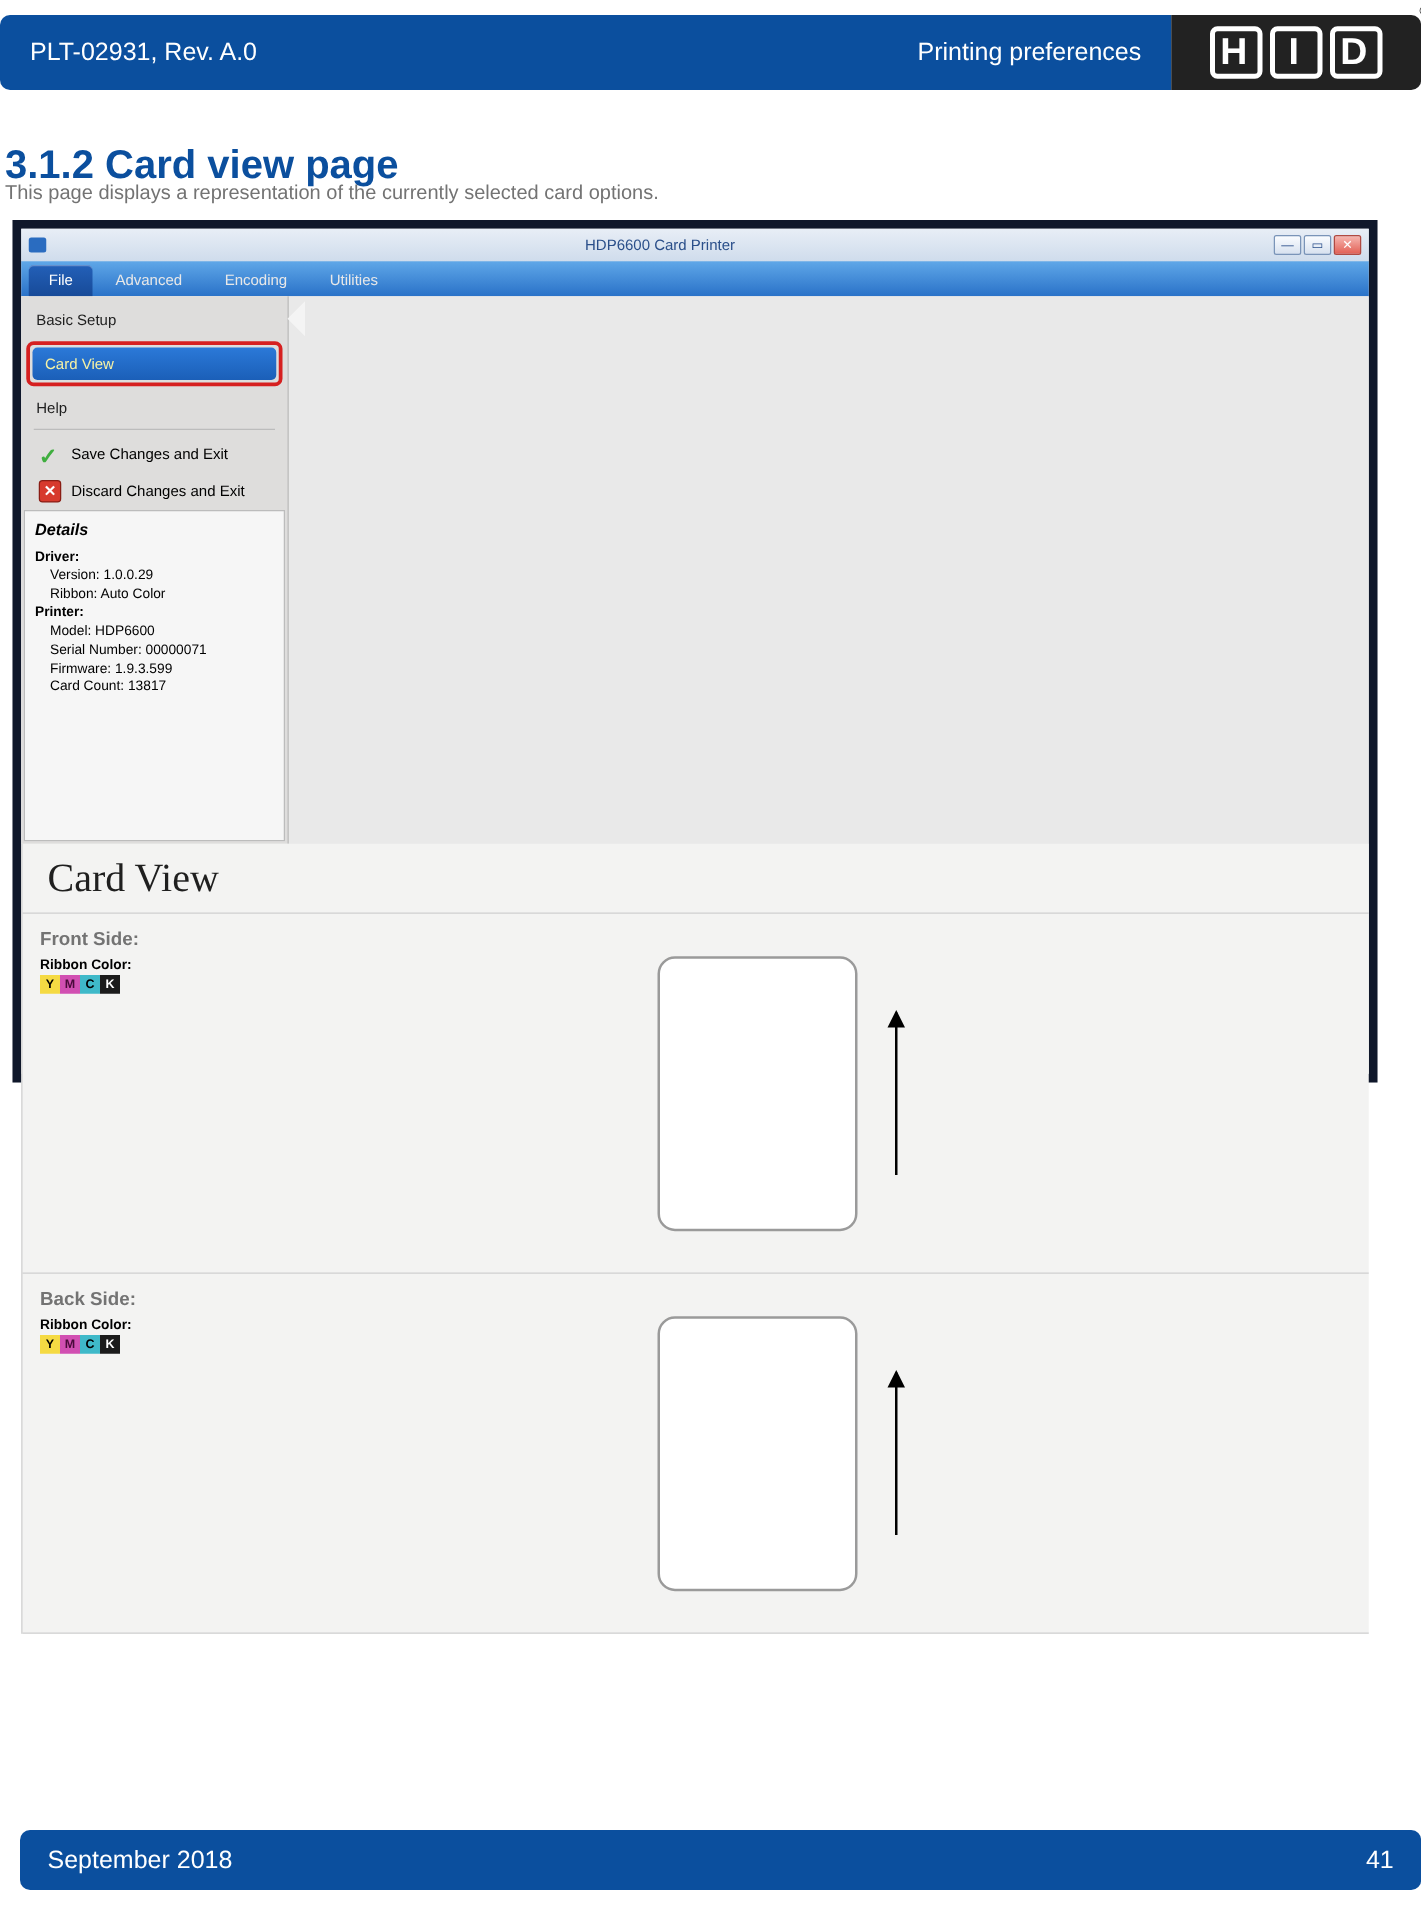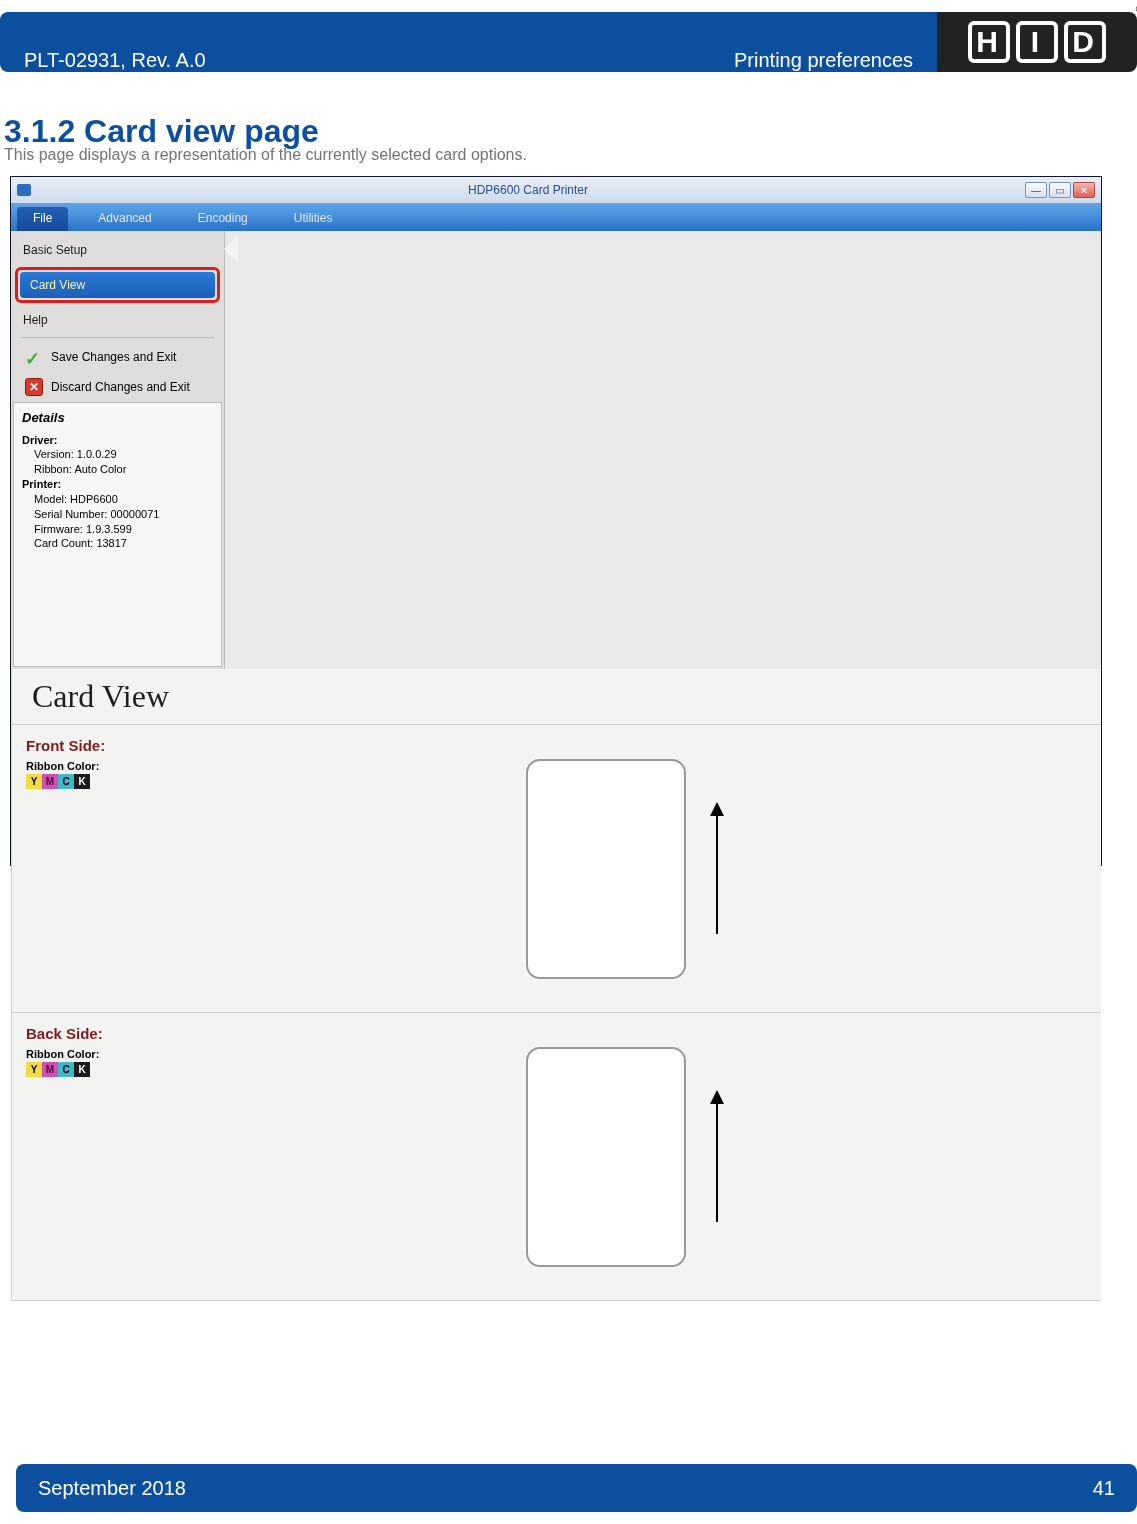--- a/index.html
+++ b/index.html
@@ -17,21 +17,21 @@
     top: 12px; left: 0; right: 0;
     height: 60px;
     display: flex;
     align-items: stretch;
   }
   .doc-header-left {
     flex: 1;
     background: #0b4f9e;
     border-radius: 8px 0 0 8px;
     display: flex;
-    align-items: flex-end;
+    align-items: center;
     justify-content: space-between;
     padding: 0 24px;
     color: #fff;
     font-size: 20px;
   }
   .doc-header-logo {
     width: 200px;
     background: #222;
     border-radius: 0 8px 8px 0;
     display: flex;
@@ -73,21 +73,21 @@
     position: absolute;
     top: 146px; left: 4px;
     font-size: 16px;
     color: #737373;
   }
   
   .screenshot {
     position: absolute;
     top: 176px; left: 10px;
     width: 1092px; height: 690px;
-    border: 1px solid #0f172a;
+    border: 7px solid #0f172a;
     background: #e9e9e9;
   }
   
   .win-titlebar {
     height: 26px;
     background: linear-gradient(#e8eef6, #cfdcec);
     display: flex;
     align-items: center;
     justify-content: space-between;
     padding: 0 6px;
@@ -111,21 +111,21 @@
     display:flex; align-items:center; justify-content:center;
   }
   .win-btn.close { background:linear-gradient(#f6b6b0,#e26055); color:#fff; border-color:#b04a42;}
   
   .win-menustrip {
     height: 28px;
     background: linear-gradient(#5fa7e8,#2a72c8);
     display:flex;
     align-items:flex-end;
     padding-left:6px;
-    gap:14px;
+    gap:2px;
   }
   .menu-tab {
     padding: 5px 16px 6px 16px;
     font-size: 12px;
     color:#e8e8e8;
     border-radius: 4px 4px 0 0;
   }
   .menu-tab.active {
     background: linear-gradient(#2360b8,#174a98);
     color:#fff;
@@ -235,21 +235,21 @@
   .side-row {
     display:flex;
     border-bottom:1px solid #cfcfcf;
     min-height:288px;
   }
   .side-row .labelcol {
     width:210px;
     padding:12px 0 0 14px;
   }
   .side-row .labelcol .side-title {
-    font-weight:bold; font-size:15px; color:#7f1d1d;
+    font-weight:bold; font-size:15px; color:#737373;
   }
   .ribbon-lbl {
     font-weight:bold; font-size:11px; margin-top:6px;
   }
   .ribbon-chips {
     display:flex; gap:0; margin-top:2px;
   }
   .chip { width:16px;height:15px; font-size:10px; display:flex;align-items:center;justify-content:center; color:#000; font-weight:bold;}
   .chip.y{background:#f5da43;}
   .chip.m{background:#d14fb2;color:#4a0a3a;}

